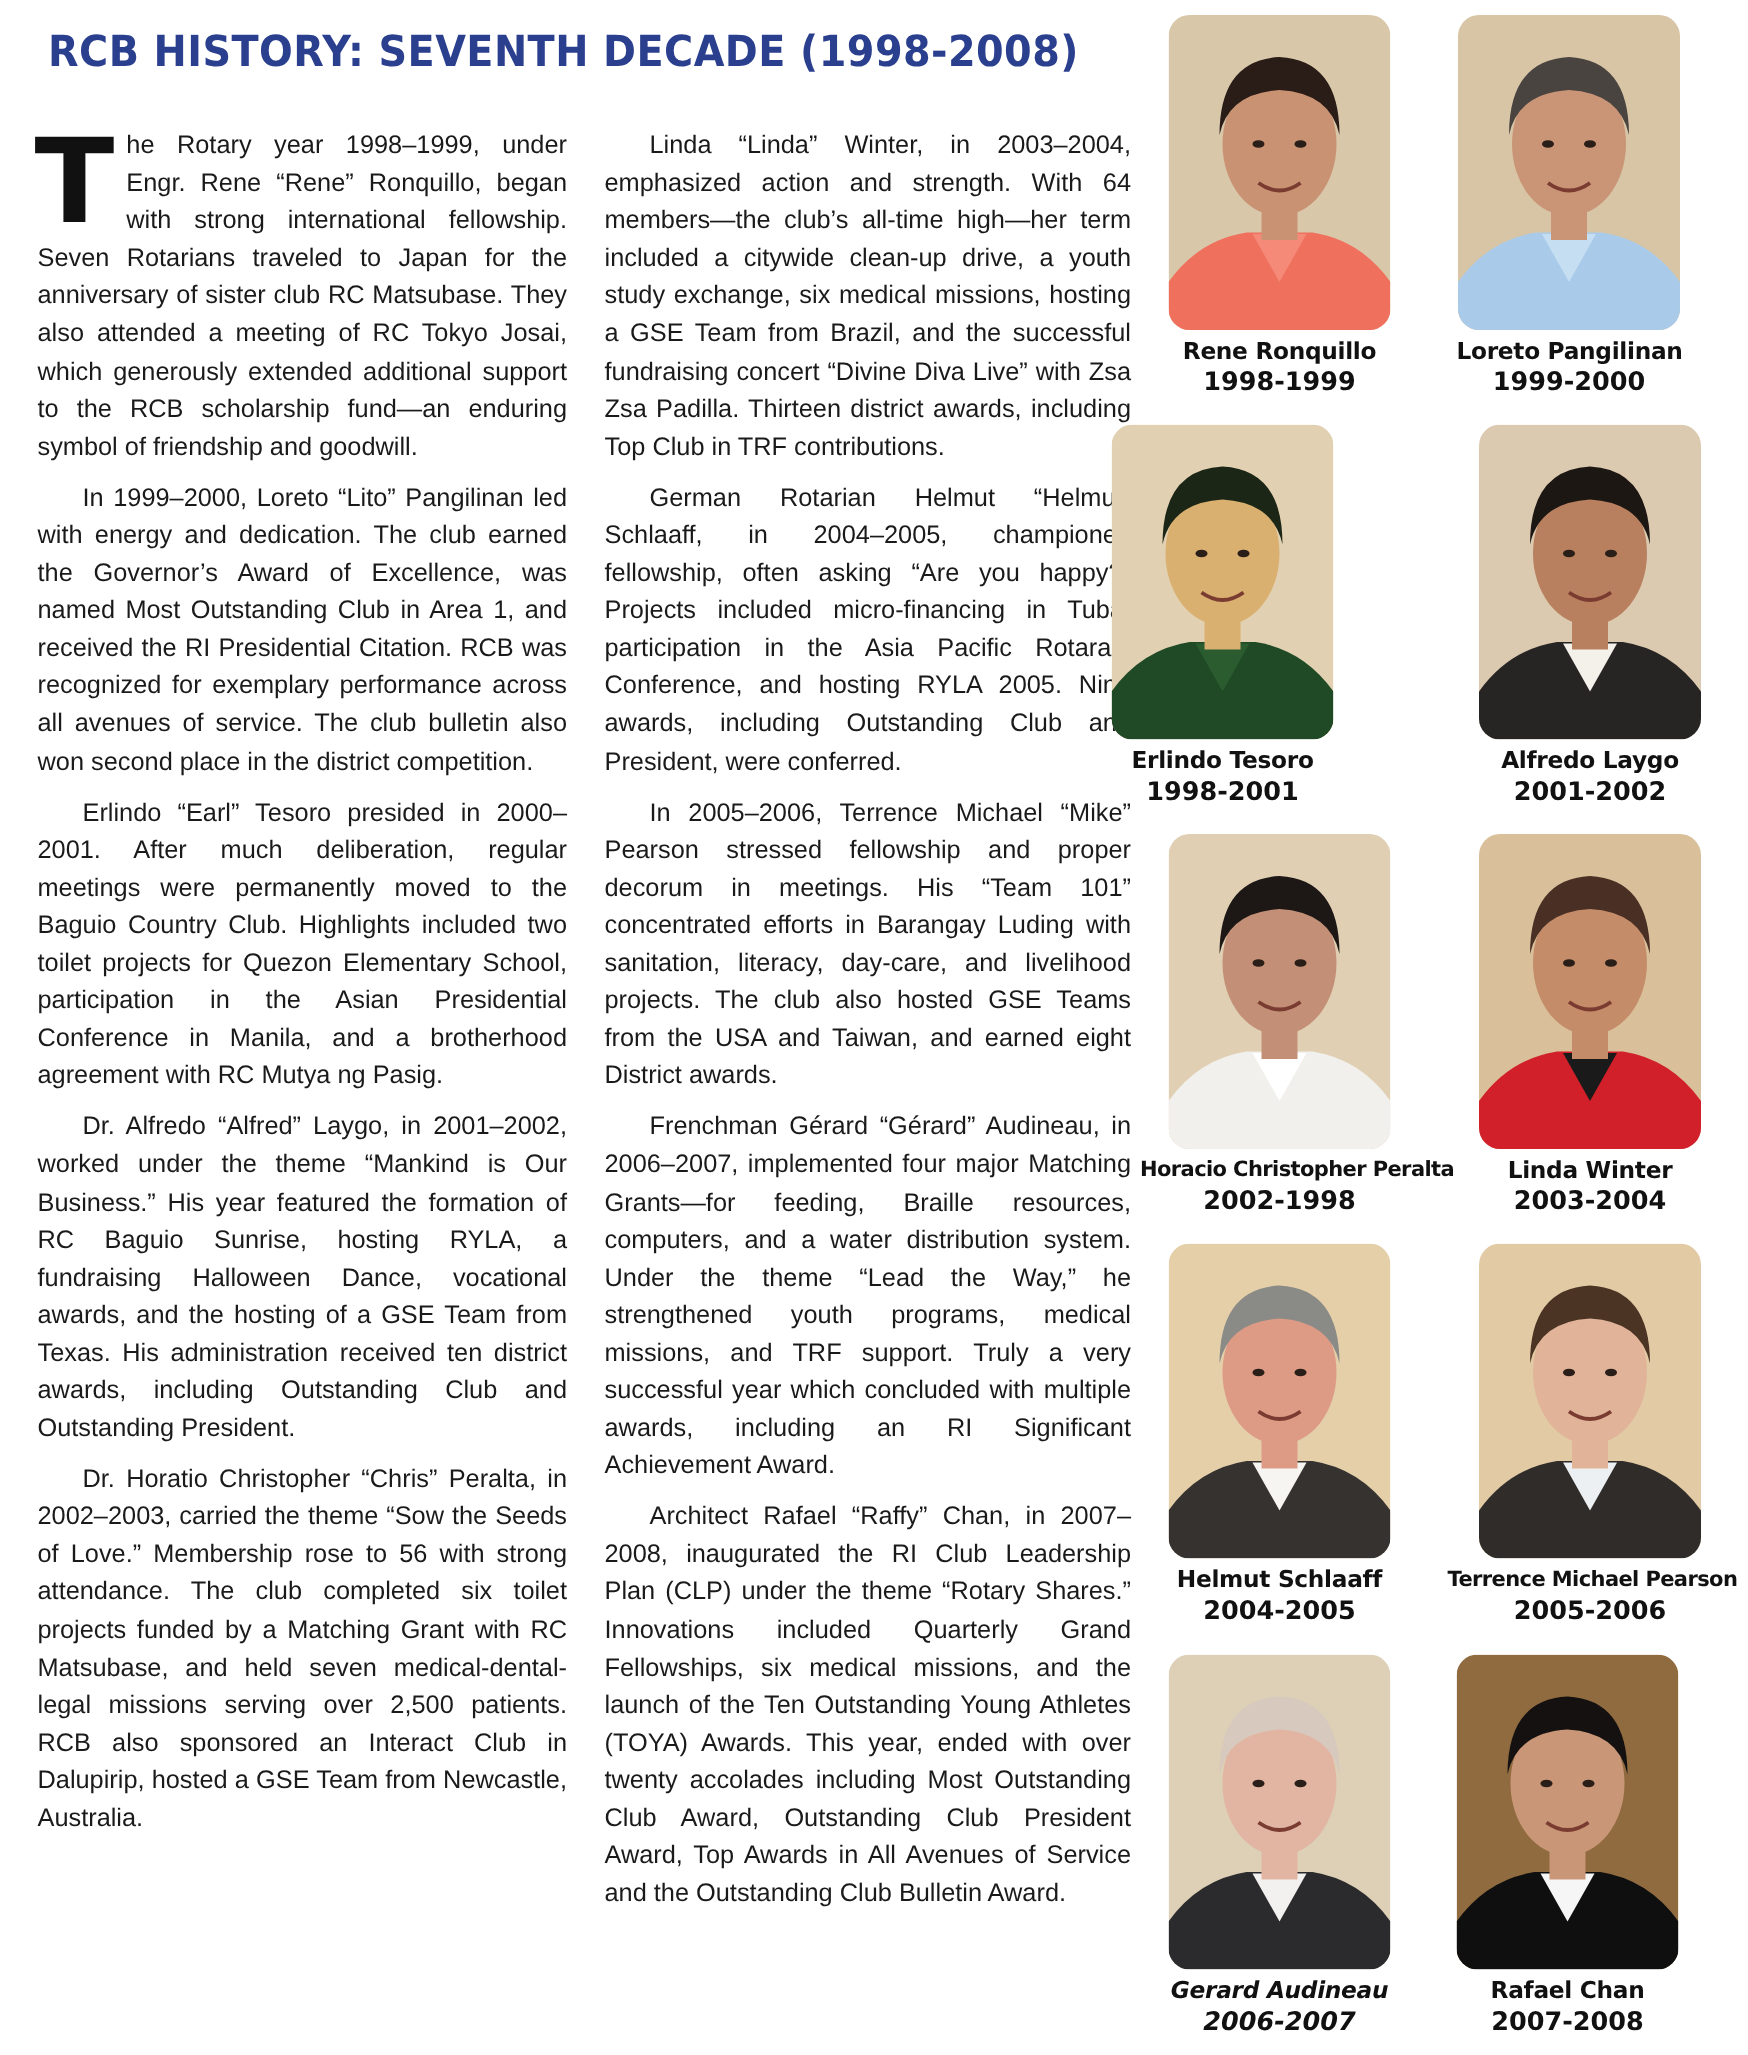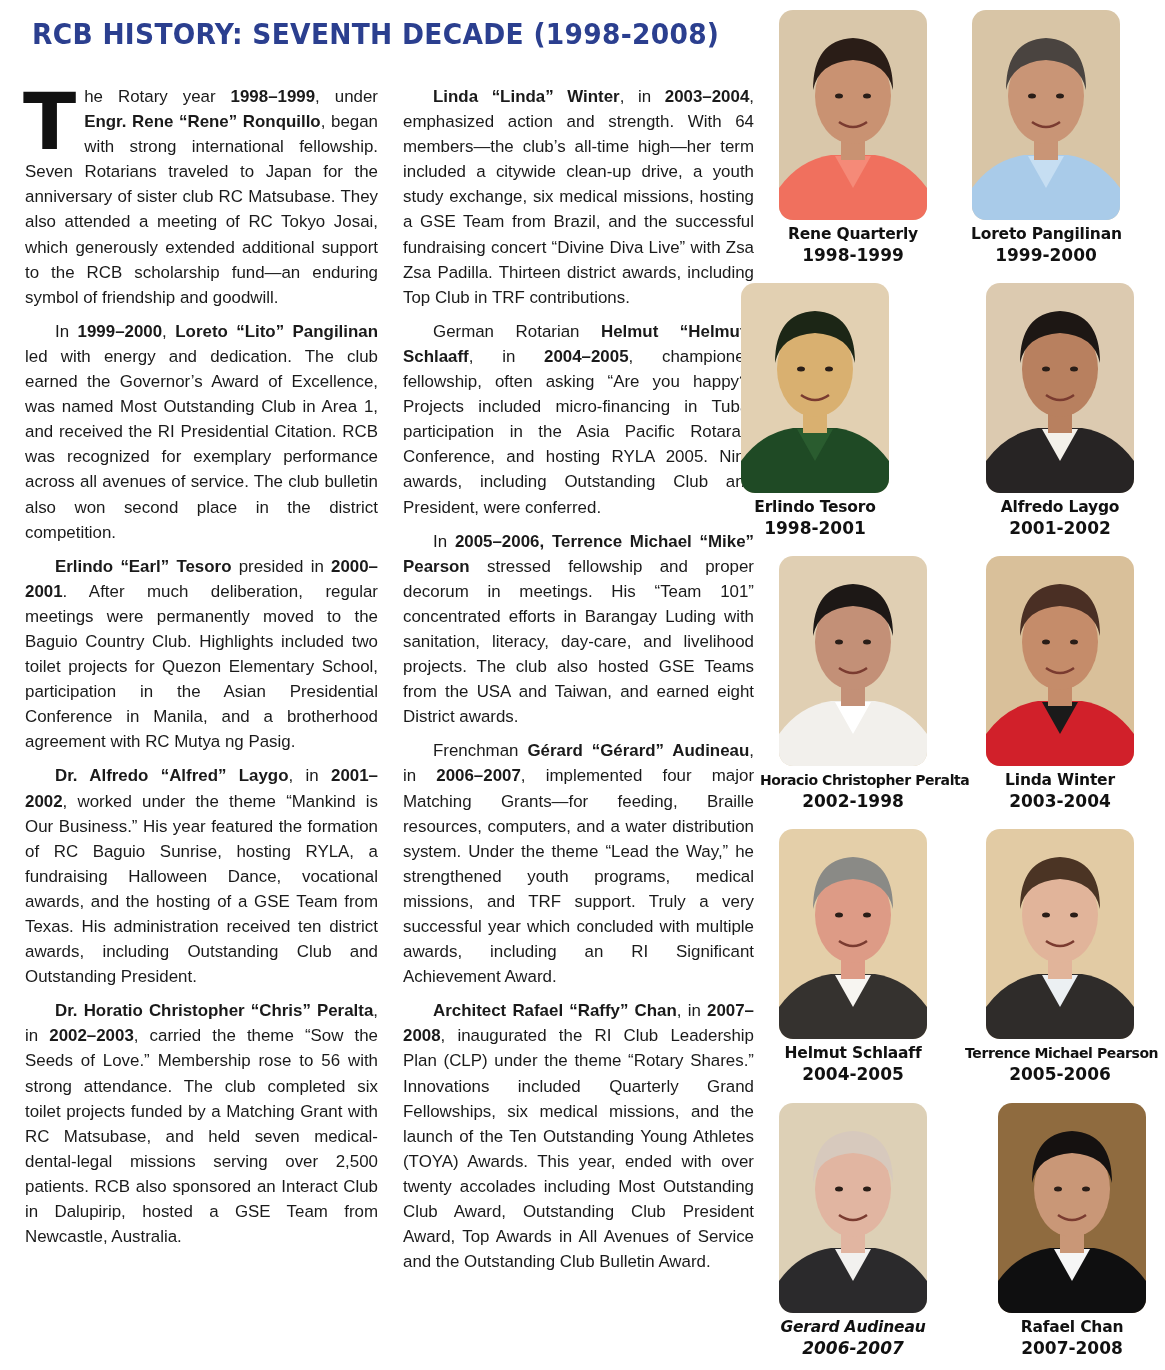--- a/index.html
+++ b/index.html
@@ -39,21 +39,21 @@
     }
     .col-1 { left: 25px; width: 353px; }
     .col-2 { left: 403px; width: 351px; }
     .para {
       margin: 0 0 9px 0;
       text-indent: 30px;
     }
     .para.first {
       text-indent: 0;
     }
-    .para b { font-weight: bold; }
+    .para b { font-weight: normal; }
     .dropcap {
       float: left;
       font-family: "DejaVu Sans", "Liberation Sans", sans-serif;
       font-weight: bold;
       font-size: 78px;
       line-height: 64px;
       height: 66px;
       margin: 6px 8px 0 -2px;
       color: #111;
     }
@@ -123,21 +123,21 @@
         <path d="M0 210 L0 178 Q20 150 52 145 L96 145 Q128 150 148 178 L148 210 Z" fill="#f0705e"></path>
         <path d="M56 146 L74 178 L92 146 Z" fill="#f58a78"></path>
         <rect x="62" y="120" width="24" height="30" fill="#c99272"></rect>
         <ellipse cx="74" cy="86" rx="38" ry="48" fill="#c99272"></ellipse>
         <path d="M34 80 Q34 30 74 28 Q114 30 114 80 Q108 52 74 50 Q40 52 34 80 Z" fill="#2a1d17"></path>
         <ellipse cx="60" cy="86" rx="4" ry="2.5" fill="#2a1e18"></ellipse>
         <ellipse cx="88" cy="86" rx="4" ry="2.5" fill="#2a1e18"></ellipse>
         <path d="M60 112 Q74 122 88 112" stroke="#7a3b30" stroke-width="2.5" fill="none"></path>
       </svg>
     </div>
-  <span class="caption-name">Rene Quarterly</span>
+  <span class="caption-name">Rene Ronquillo</span>
   <span class="caption-years">1998-1999</span>
 </div>
 <div class="portrait" style="left:971px; top:10px;">
   <div class="photo">
       <svg viewBox="0 0 148 210" preserveAspectRatio="none">
         <rect width="148" height="210" fill="#d8c5a6"></rect>
         <path d="M0 210 L0 178 Q20 150 52 145 L96 145 Q128 150 148 178 L148 210 Z" fill="#a9cbe9"></path>
         <path d="M56 146 L74 178 L92 146 Z" fill="#c6def2"></path>
         <rect x="62" y="120" width="24" height="30" fill="#c99576"></rect>
         <ellipse cx="74" cy="86" rx="38" ry="48" fill="#c99576"></ellipse>
@@ -262,21 +262,21 @@
         <ellipse cx="74" cy="86" rx="38" ry="48" fill="#e1b5a1"></ellipse>
         <path d="M34 80 Q34 30 74 28 Q114 30 114 80 Q108 52 74 50 Q40 52 34 80 Z" fill="#d7c9bd"></path>
         <ellipse cx="60" cy="86" rx="4" ry="2.5" fill="#2a1e18"></ellipse>
         <ellipse cx="88" cy="86" rx="4" ry="2.5" fill="#2a1e18"></ellipse>
         <path d="M60 112 Q74 122 88 112" stroke="#7a3b30" stroke-width="2.5" fill="none"></path>
       </svg>
     </div>
   <span class="caption-name">Gerard Audineau</span>
   <span class="caption-years">2006-2007</span>
 </div>
-<div class="portrait" style="left:997px; top:1103px;text-align:center;">
+<div class="portrait" style="left:970px; top:1103px;text-align:center;">
   <div class="photo">
       <svg viewBox="0 0 148 210" preserveAspectRatio="none">
         <rect width="148" height="210" fill="#8f6b3f"></rect>
         <path d="M0 210 L0 178 Q20 150 52 145 L96 145 Q128 150 148 178 L148 210 Z" fill="#0f0f10"></path>
         <path d="M56 146 L74 178 L92 146 Z" fill="#f6f6f6"></path>
         <rect x="62" y="120" width="24" height="30" fill="#c99777"></rect>
         <ellipse cx="74" cy="86" rx="38" ry="48" fill="#c99777"></ellipse>
         <path d="M34 80 Q34 30 74 28 Q114 30 114 80 Q108 52 74 50 Q40 52 34 80 Z" fill="#151110"></path>
         <ellipse cx="60" cy="86" rx="4" ry="2.5" fill="#2a1e18"></ellipse>
         <ellipse cx="88" cy="86" rx="4" ry="2.5" fill="#2a1e18"></ellipse>

